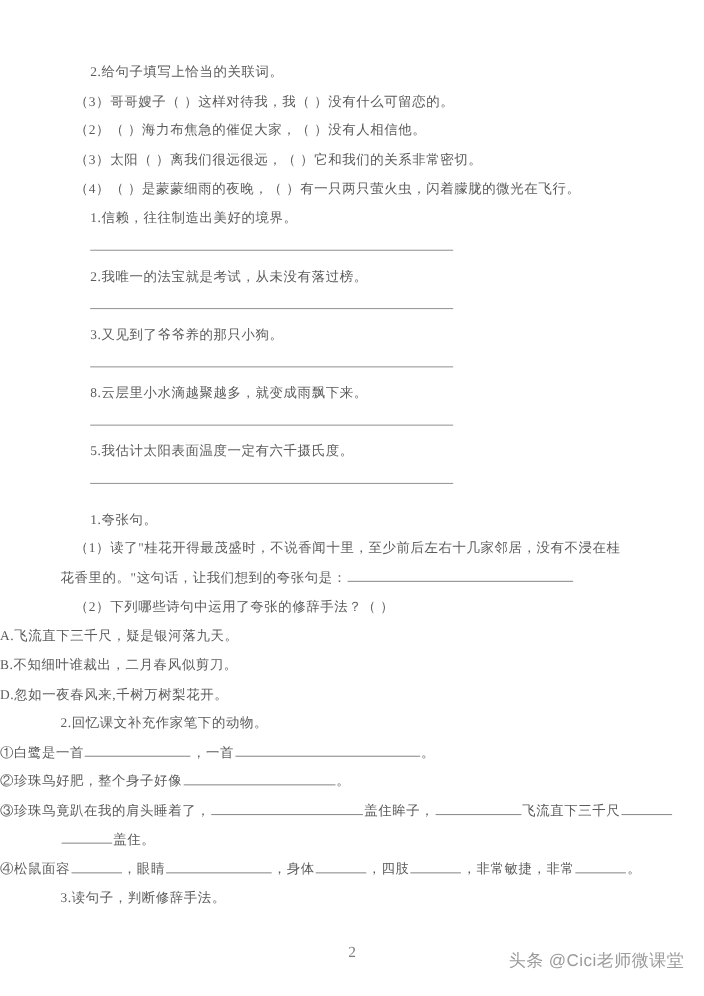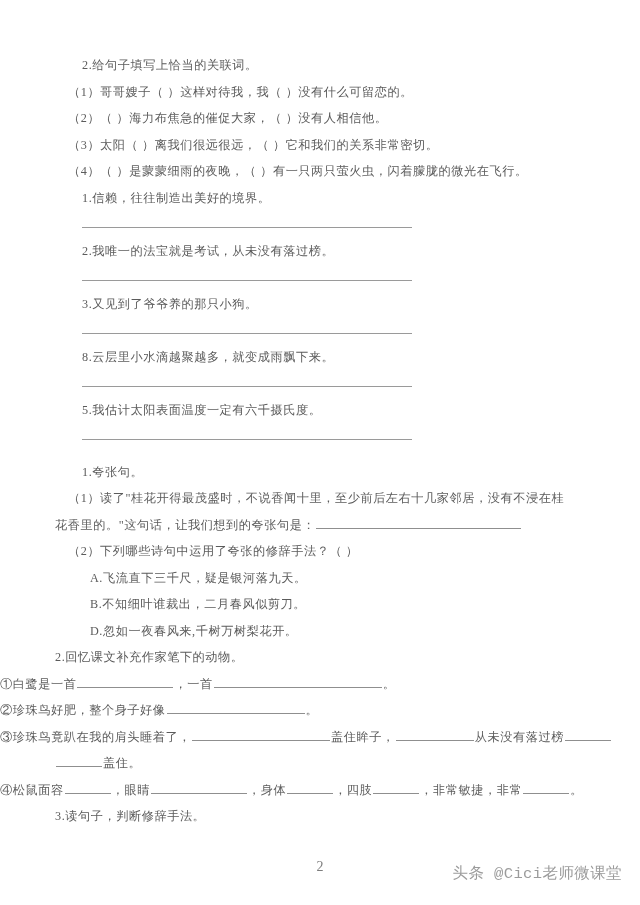--- a/index.html
+++ b/index.html
@@ -43,22 +43,20 @@
   }
   .indent-num {       
     padding-left: 82px;
   }
   .indent-paren {     
     padding-left: 68px;
   }
   .indent-circle {    
   }
   .indent-opt {       
-    padding-left: 78px;
-    margin-left: 12px;
   }
   .indent-flush {     
     padding-left: 55px;
   }
 
   
   .rule-row {
     height: 26.5px;
     position: relative;
   }
@@ -105,35 +103,35 @@
     font-size: 14px;
     color: #7d7d7d;
     font-family: "Liberation Serif", serif;
   }
   .watermark {
     position: absolute;
     right: 18px;
     top: 16px;
     font-size: 15.5px;
     color: #8e8e8e;
-    font-family: Liberation Mono, monospace;
+    font-family: Liberation Sans, sans-serif;
     letter-spacing: 0.4px;
     white-space: nowrap;
     opacity: 0.88;
   }
 </style>
 </head>
 <body>
 
 <div class="page">
 
   <div class="content">
 
     <div class="line indent-num">2.给句子填写上恰当的关联词。</div>
-    <div class="line indent-paren">（1）哥哥嫂子（      ）这样对待我，我（      ）没有什么可留恋的。</div>
+    <div class="line indent-paren">（3）哥哥嫂子（      ）这样对待我，我（      ）没有什么可留恋的。</div>
     <div class="line indent-paren">（2）（      ）海力布焦急的催促大家，（      ）没有人相信他。</div>
     <div class="line indent-paren">（3）太阳（      ）离我们很远很远，（      ）它和我们的关系非常密切。</div>
     <div class="line indent-paren">（4）（      ）是蒙蒙细雨的夜晚，（      ）有一只两只萤火虫，闪着朦胧的微光在飞行。</div>
 
 
     <div class="line indent-num">1.信赖，往往制造出美好的境界。</div>
     <div class="rule-row">
         <div class="rule"></div>
       </div>
 
@@ -171,21 +169,21 @@
 
     <div class="line indent-circle">
       <span>①白鹭是一首</span><span class="blank b-xl"></span><span>，一首</span><span class="blank b-long"></span><span>。</span>
     </div>
 
     <div class="line indent-circle">
       <span>②珍珠鸟好肥，整个身子好像</span><span class="blank b-xxl"></span><span>。</span>
     </div>
 
     <div class="line indent-circle">
-      <span>③珍珠鸟竟趴在我的肩头睡着了，</span><span class="blank b-xxl"></span><span>盖住眸子，</span><span class="blank b-lg"></span><span>从未没有落过榜</span><span class="blank b-sm"></span>
+      <span>③珍珠鸟竟趴在我的肩头睡着了，</span><span class="blank b-xxl"></span><span>盖住眸子，</span><span class="blank b-lg"></span><span>飞流直下三千尺</span><span class="blank b-sm"></span>
     </div>
     <div class="line indent-flush">
       <span class="blank b-sm"></span><span>盖住。</span>
     </div>
 
     <div class="line indent-circle">
       <span>④松鼠面容</span><span class="blank b-sm"></span><span>，眼睛</span><span class="blank b-xl"></span><span>，身体</span><span class="blank b-sm"></span><span>，四肢</span><span class="blank b-sm"></span><span>，非常敏捷，非常</span><span class="blank b-sm"></span><span>。</span>
     </div>
 
     <div class="line indent-flush">3.读句子，判断修辞手法。</div>

